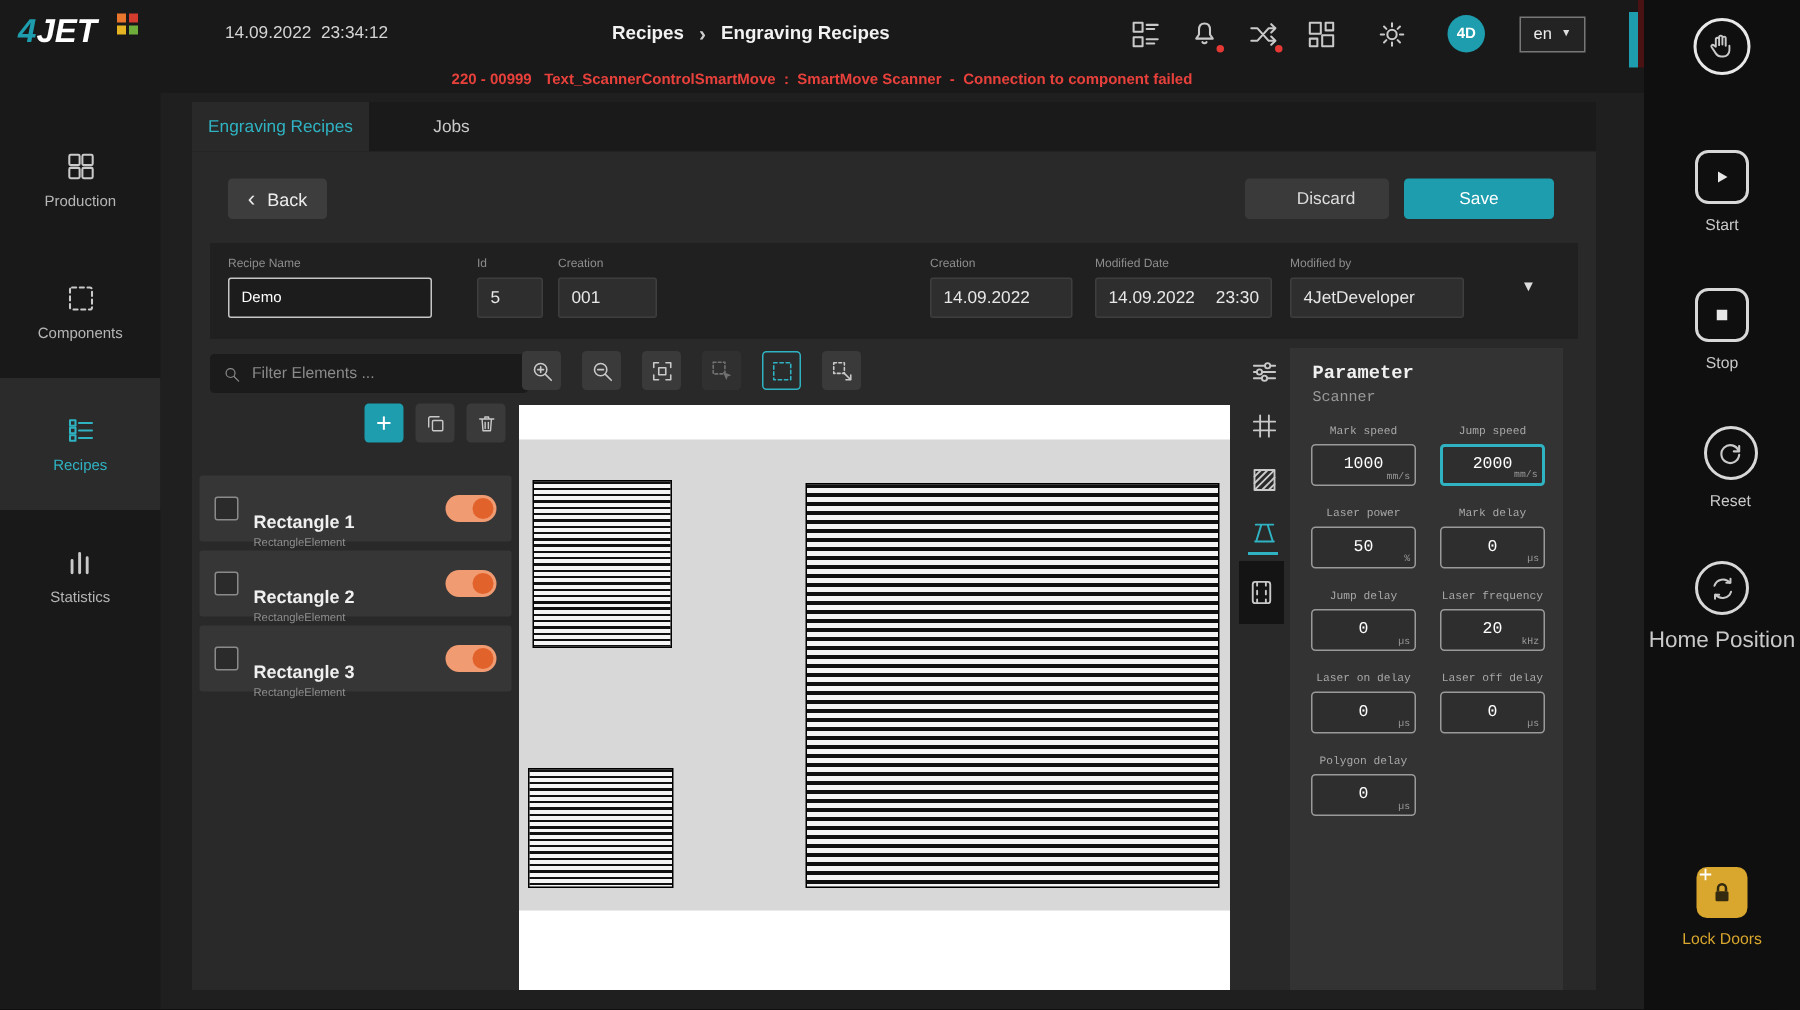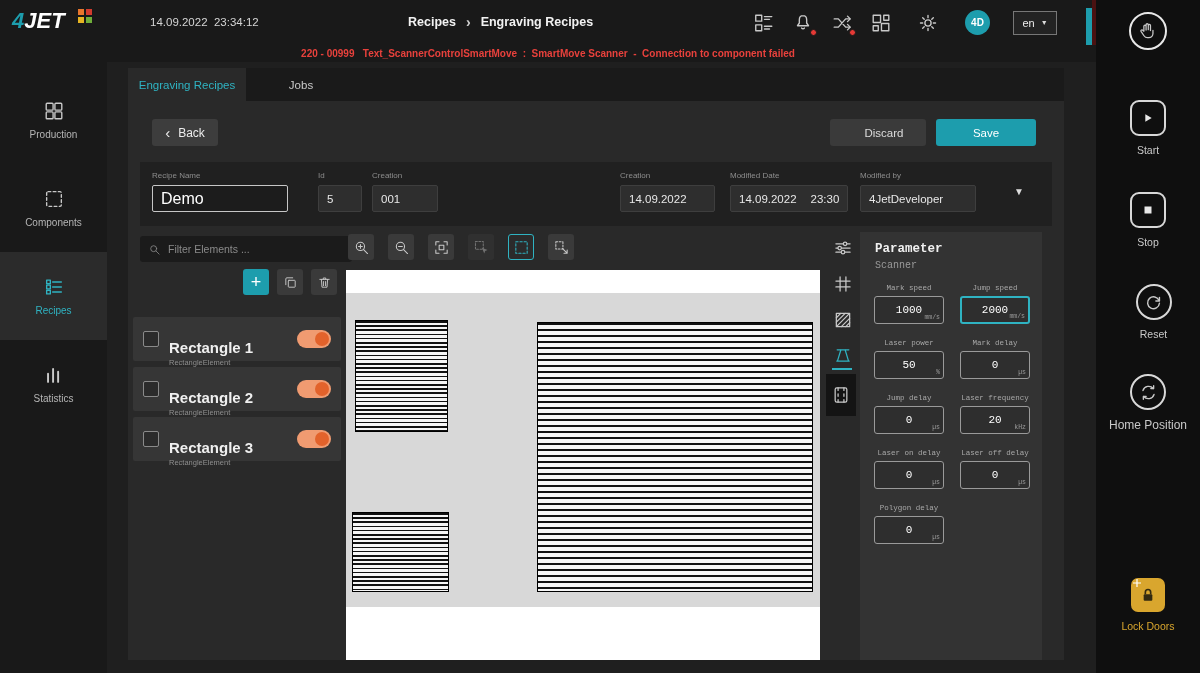--- a/index.html
+++ b/index.html
@@ -57,37 +57,37 @@
   .discard-btn{left:830px;top:119px;width:96px;height:27px;background:#3a3a3a;color:#dcdcdc;font-size:11.5px;padding-left:12px;}
   .save-btn{left:936px;top:119px;width:100px;height:27px;background:#1d9dad;color:#fff;font-size:11.5px;}
 
   
   .form{left:140px;top:162px;width:912px;height:64px;background:#202020;}
   .ffield{position:absolute;top:9px;}
   .flabel{font-size:8px;color:#8d8d8d;margin-bottom:5px;white-space:nowrap;}
   .fbox{height:27px;background:#2e2e2e;border:1px solid #3e3e3e;border-radius:2px;display:flex;
         align-items:center;padding:0 8px;font-size:11.5px;color:#e8e8e8;white-space:nowrap;}
   .finput{height:27px;width:100%;background:#1c1c1c;border:1px solid #c6c6c6;border-radius:2px;color:#fff;
-          font-size:16px;padding:0 8px;font-family:"Liberation Sans",sans-serif;}
+          font-size:10px;padding:0 8px;font-family:"Liberation Sans",sans-serif;}
   .form-caret{position:absolute;left:874px;top:24px;font-size:10px;color:#ddd;}
   .mtime{margin-left:14px;}
 
   
   .filter{left:140px;top:236px;width:212px;height:26px;background:#1b1b1b;border-radius:3px;display:flex;
           align-items:center;gap:7px;padding:0 8px;}
   .filter input{flex:1;background:transparent;border:none;outline:none;color:#ddd;font-size:10.5px;
           font-family:"Liberation Sans",sans-serif;}
   .filter input::placeholder{color:#8a8a8a;}
   .sqbtn{width:26px;height:26px;border-radius:3px;background:#3a3a3a;display:flex;align-items:center;justify-content:center;}
   .add-btn{background:#1d9dad;color:#fff;font-size:18px;line-height:1;}
   .elem{position:absolute;left:133px;width:208px;height:44px;background:#363636;border-radius:2px;
         display:flex;align-items:center;padding:0 10px;gap:10px;}
   .cbx{width:16px;height:16px;border:1.5px solid #8a8a8a;border-radius:2px;background:#2b2b2b;flex:none;}
   .etxt{display:flex;flex-direction:column;gap:2px;}
-  .ename{font-size:15px;font-weight:bold;color:#f0f0f0;margin-top:28px;}
+  .ename{font-size:12px;font-weight:bold;color:#f0f0f0;margin-top:28px;}
   .etype{font-size:7.5px;color:#909090;}
   .toggle{margin-left:auto;width:34px;height:18px;border-radius:9px;background:#f09b71;position:relative;flex:none;}
   .knob{position:absolute;right:2px;top:2px;width:14px;height:14px;border-radius:50%;background:#e2622b;}
 
   
   .tbtn{position:absolute;top:234px;width:26px;height:26px;background:#3a3a3a;border-radius:3px;
         display:flex;align-items:center;justify-content:center;}
   .tbtn.dim{opacity:.45;}
   .tbtn.active{background:#2b2b2b;border:1.5px solid #2fb3c2;}
 
@@ -536,21 +536,21 @@
 
     <div class="mbtn ptr" style="top:374px;">
       <span class="mic round">
         <svg class="ic" width="19" height="19" viewBox="0 0 24 24" style="stroke-width:1.7px;">
             <path d="M5 9.5a7.5 7.5 0 0 1 13-2.5"></path>
             <path d="M18.5 3.5V7H15"></path>
             <path d="M19 14.5a7.5 7.5 0 0 1-13 2.5"></path>
             <path d="M5.5 20.5V17H9"></path>
           </svg>
       </span>
-      <span class="mlabel" style="font-size:12px;">Home Position</span>
+      <span class="mlabel" style="font-size:15px;">Home Position</span>
     </div>
 
     <div class="mbtn ptr" style="top:578px;">
       <span class="lockic">
         <svg width="20" height="20" viewBox="0 0 24 24">
             <path d="M8.8 11V8.6a3.2 3.2 0 0 1 6.4 0V11" fill="none" stroke="#332a10" stroke-width="2"></path>
             <rect x="6.8" y="11" width="10.4" height="8" rx="1.2" fill="#332a10"></rect>
           </svg>
         <span class="sparkle">
           <svg width="8" height="8" viewBox="0 0 8 8">

